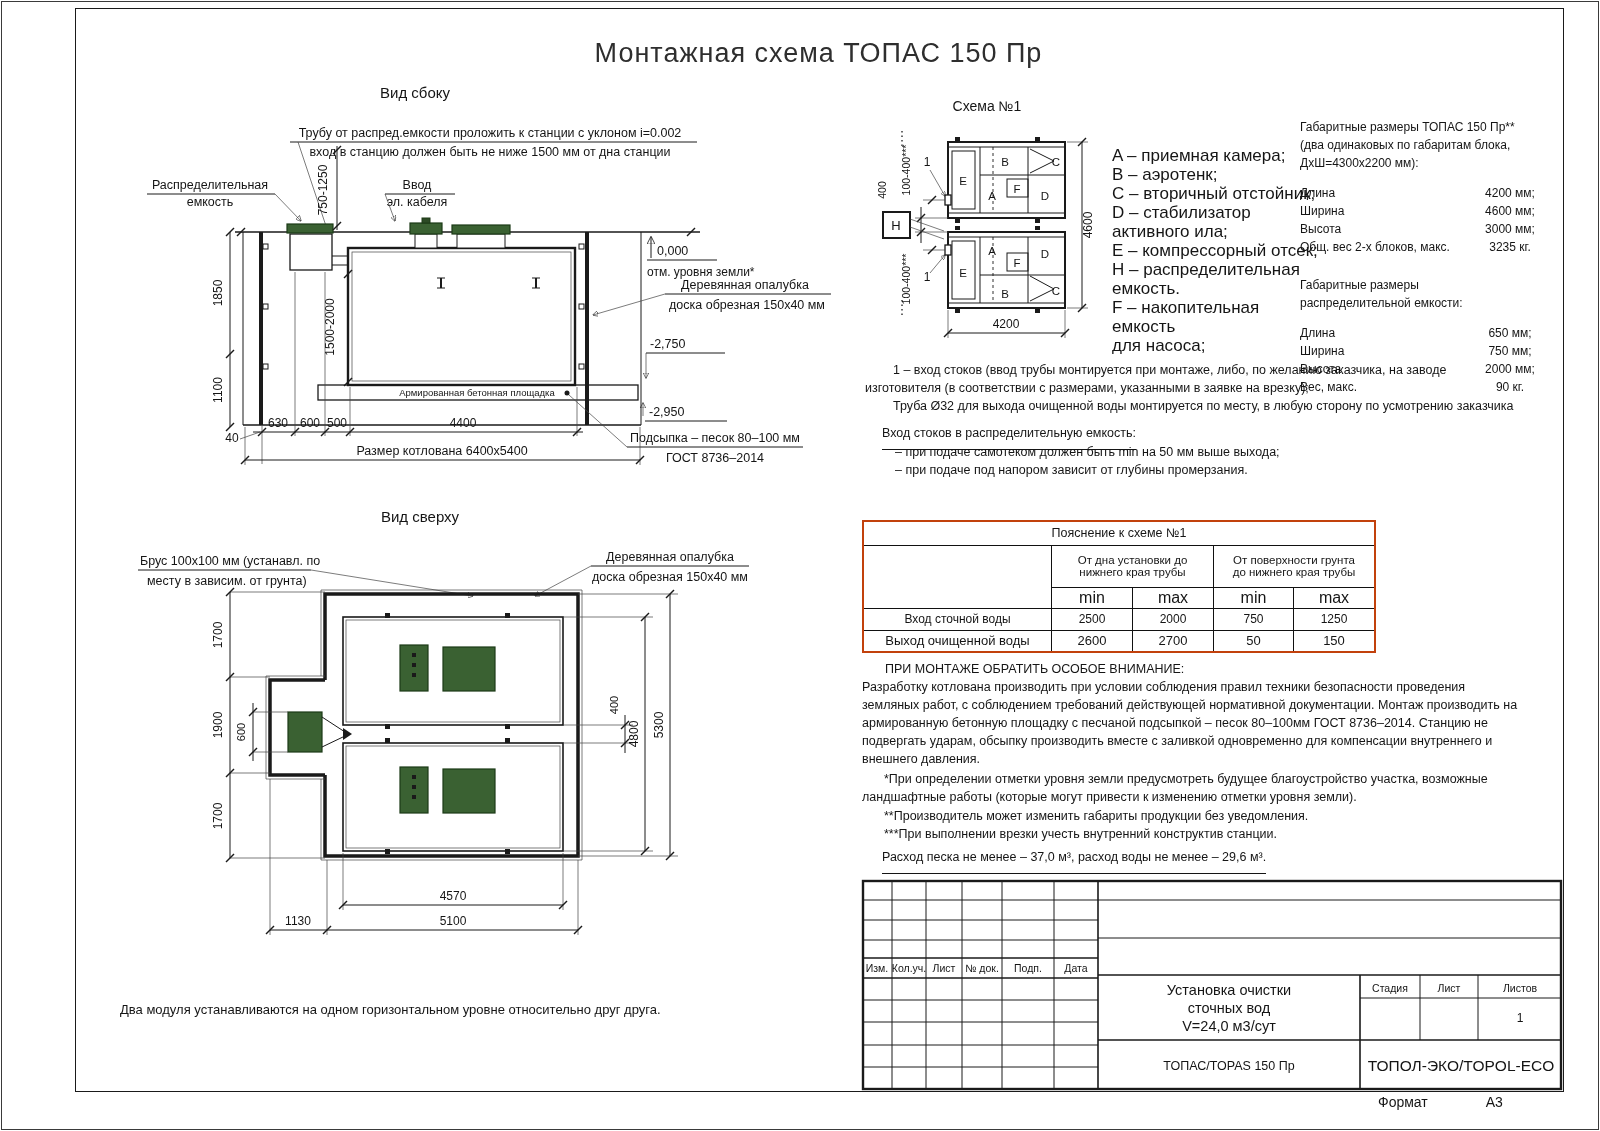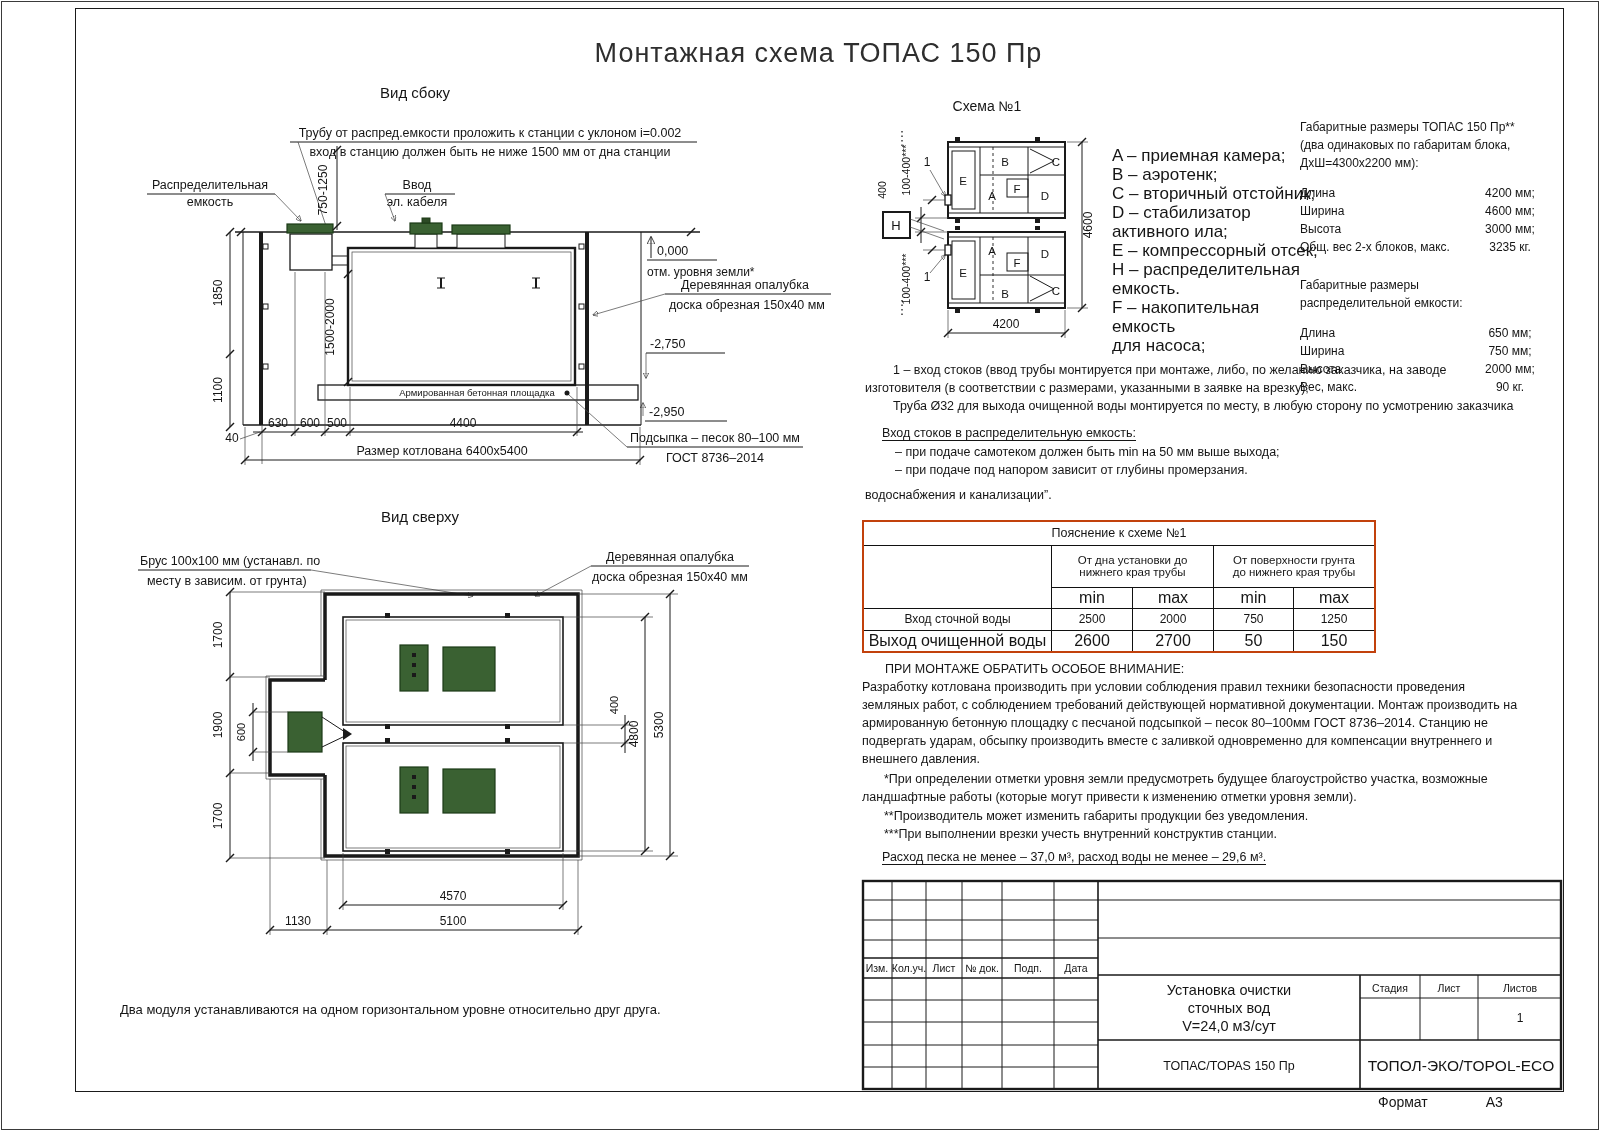--- a/index.html
+++ b/index.html
@@ -26,21 +26,21 @@
   .wht{fill:#ffffff;}
   .blk{fill:#1a1a1a;stroke:none;}
   .nostroke{stroke:none;}
   svg text{fill:#151515;stroke:none;font-family:"Liberation Sans",sans-serif;}
   .mid{text-anchor:middle;}
   .t95{font-size:9.5px;}.t105{font-size:10.5px;}.t11{font-size:11px;}.t115{font-size:11.5px;}
   .t12{font-size:12px;}.t125{font-size:12.5px;}.t13{font-size:13px;}.t14{font-size:14px;}
   .t145{font-size:14.5px;}.t15{font-size:15px;}.t155{font-size:15.5px;}
   .para{position:absolute;font-size:12.5px;line-height:18px;width:710px;}
   .pre{white-space:pre-line;}
-  .und{border-bottom:1.2px solid #151515;padding-bottom:0;}
+  .und{border-bottom:1.2px solid #151515;padding-bottom:9px;}
   .legend{position:absolute;left:1112px;top:146px;width:212px;font-size:17px;line-height:19px;}
   .legend div{white-space:pre-line;}
   .specs{position:absolute;left:1300px;top:118px;width:246px;font-size:12px;line-height:18px;}
   .spec-gap{height:12px;}
   .spec-row{display:flex;justify-content:space-between;}
   .spec-row .val{width:72px;text-align:center;flex:none;}
   table.expl{border-collapse:collapse;border:2px solid #c2410c;}
   table.expl td{border:1px solid #111;text-align:center;vertical-align:middle;padding:0 2px;}
   .fmt{position:absolute;left:1378px;top:1094px;display:flex;gap:58px;font-size:14px;}
 </style>
@@ -534,21 +534,20 @@
   <div style="padding-left:28px">Труба Ø32 для выхода очищенной воды монтируется по месту, в любую сторону по усмотрению заказчика</div>
 </div>
 
 <div class="para" style="left:882px;top:424px;">
   <span class="und">Вход стоков в распределительную емкость:</span>
 </div>
 <div class="para pre" style="left:895px;top:443px;">– при подаче самотеком должен быть min на 50 мм выше выхода;
 – при подаче под напором зависит от глубины промерзания.</div>
 
 <div class="para" style="left:865px;top:486px;">
-  <div>водоснабжения и канализации”.</div>
 </div>
 
 <table class="expl abs" style="left:862px;top:520px;">
   <tbody>
       <tr style="height:24px">
     <td colspan="5" style="font-size:12.5px">Пояснение к схеме №1</td>
   </tr>
   <tr style="height:42px">
     <td style="width:183px" rowspan="2"></td>
     <td colspan="2" style="font-size:11.5px;white-space:pre-line;width:152px">От дна установки до
@@ -562,21 +561,21 @@
     <td style="width:75px">min</td>
     <td style="width:76px">max</td>
   </tr>
   <tr style="height:22px;font-size:12px">
     <td>Вход сточной воды</td>
     <td>2500</td>
     <td>2000</td>
     <td>750</td>
     <td>1250</td>
   </tr>
-  <tr style="height:22px;font-size:16px">
+  <tr style="height:22px;font-size:13px">
     <td>Выход очищенной воды</td>
     <td>2600</td>
     <td>2700</td>
     <td>50</td>
     <td>150</td>
   </tr>
 </tbody>
   </table>
 
 <div class="para" style="left:885px;top:660px;">ПРИ МОНТАЖЕ ОБРАТИТЬ ОСОБОЕ ВНИМАНИЕ:</div>

